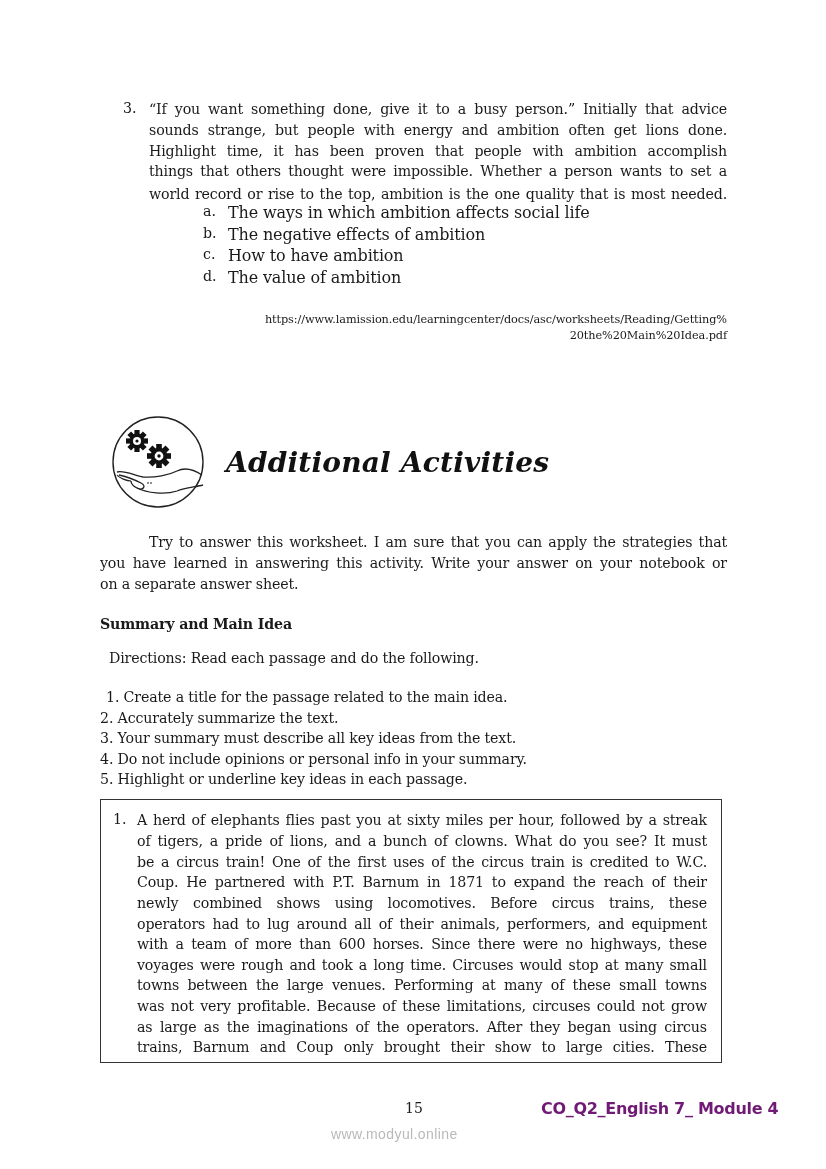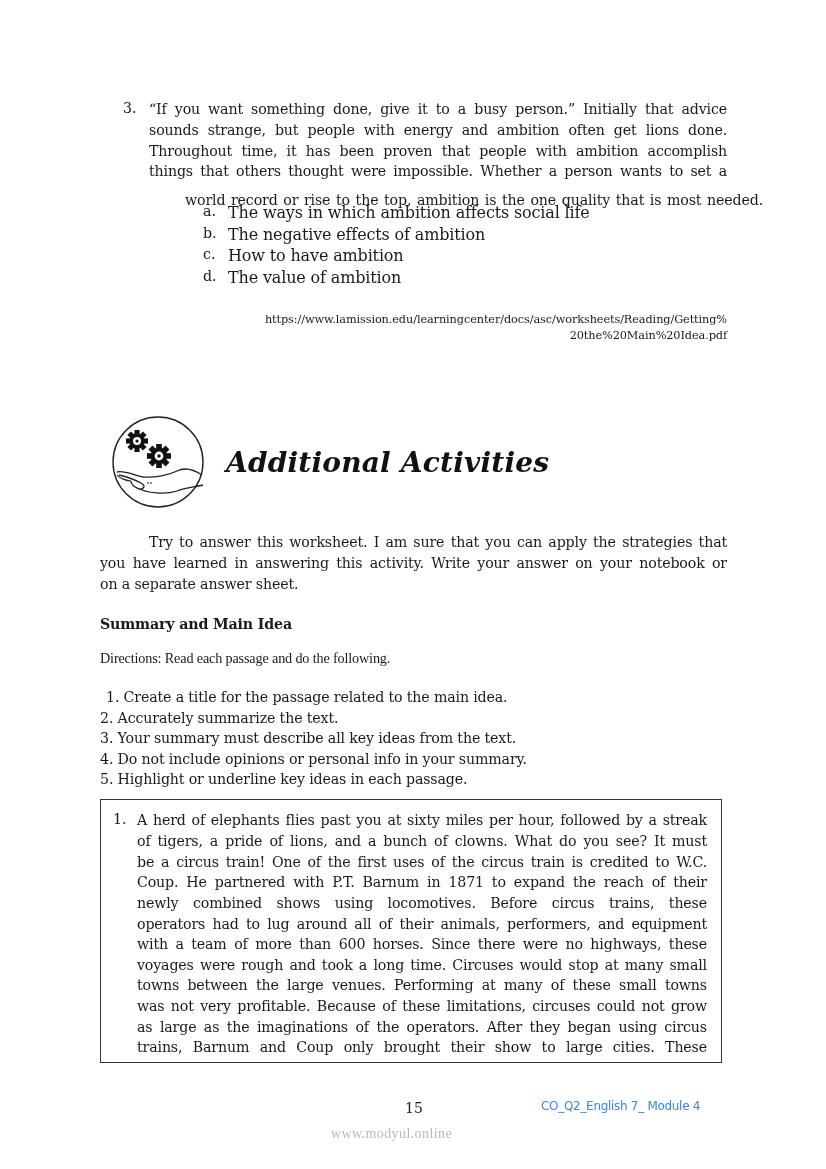--- a/index.html
+++ b/index.html
@@ -34,38 +34,38 @@
     .bold-head { font-weight: bold; }
     .box {
       position: absolute; left: 100px; top: 799px; width: 622px; height: 264px;
       border: 1.5px solid #333;
       box-sizing: border-box;
     }
     .footer-page { position: absolute; left: 405px; top: 1100px; font-size: 14px; text-align: right; }
     .footer-module {
       position: absolute; left: 541px; top: 1099px;
       font-family: "DejaVu Sans", "Liberation Sans", sans-serif;
-      font-weight: normal; font-size: 12px; color: #3b82f6; letter-spacing: -0.3px;
+      font-weight: bold; font-size: 16px; color: #701a75; letter-spacing: -0.3px;
     }
     .watermark {
       position: absolute; left: 331px; top: 1126px;
-      font-family: Liberation Serif, serif;
+      font-family: Liberation Sans, sans-serif;
       font-size: 14px; color: #b9b9b9; letter-spacing: 0.4px;
     }
   </style>
 </head>
 <body>
 
 <div>
   <span class="q-num" style="top:100px;">3.</span>
   <div class="line just" style="left:149px; top:99px; width:578px;">“If you want something done, give it to a busy person.” Initially that advice</div>
   <div class="line just" style="left:149px; top:120px; width:578px;">sounds strange, but people with energy and ambition often get lions done.</div>
-  <div class="line just" style="left:149px; top:141px; width:578px;">Throughout time, it has been proven that people with ambition accomplish</div>
+  <div class="line just" style="left:149px; top:141px; width:578px;">Highlight time, it has been proven that people with ambition accomplish</div>
   <div class="line just" style="left:149px; top:161px; width:578px;">things that others thought were impossible. Whether a person wants to set a</div>
-  <div class="line just" style="left:149px; top:190px; width:578px;margin-left:36px;">world record or rise to the top, ambition is the one quality that is most needed.</div>
+  <div class="line just" style="left:149px; top:184px; width:578px;">world record or rise to the top, ambition is the one quality that is most needed.</div>
 
   <div>
     <div>
       <span class="opt-letter" style="top:203px;">a.</span>
       <span class="opt-text" style="top:203px;">The ways in which ambition affects social life</span>
     </div>
     <div>
       <span class="opt-letter" style="top:225px;">b.</span>
       <span class="opt-text" style="top:225px;">The negative effects of ambition</span>
     </div>
@@ -123,21 +123,21 @@
   <div class="heading-title">Additional Activities</div>
 </div>
 
 <div>
   <div class="line just" style="left:149px; top:532px; width:578px;">Try to answer this worksheet. I am sure that you can apply the strategies that</div>
   <div class="line just" style="left:100px; top:553px; width:627px;">you have learned in answering this activity. Write your answer on your notebook or</div>
   <div class="line" style="left:100px; top:574px;">on a separate answer sheet.</div>
 </div>
 
 <div class="line bold-head" style="left:100px; top:614px;">Summary and Main Idea</div>
-<div class="line" style="left:100px; top:648px;font-family:Liberation Serif, serif;">Directions: Read each passage and do the following.</div>
+<div class="line" style="left:109px; top:648px;">Directions: Read each passage and do the following.</div>
 
 <div>
   <div class="line" style="left:100px; top:687px;margin-left:6px;">1. Create a title for the passage related to the main idea.</div>
   <div class="line" style="left:100px; top:708px;">2. Accurately summarize the text.</div>
   <div class="line" style="left:100px; top:728px;">3. Your summary must describe all key ideas from the text.</div>
   <div class="line" style="left:100px; top:749px;">4. Do not include opinions or personal info in your summary.</div>
   <div class="line" style="left:100px; top:769px;">5. Highlight or underline key ideas in each passage.</div>
 </div>
 
 <div class="box"></div>

